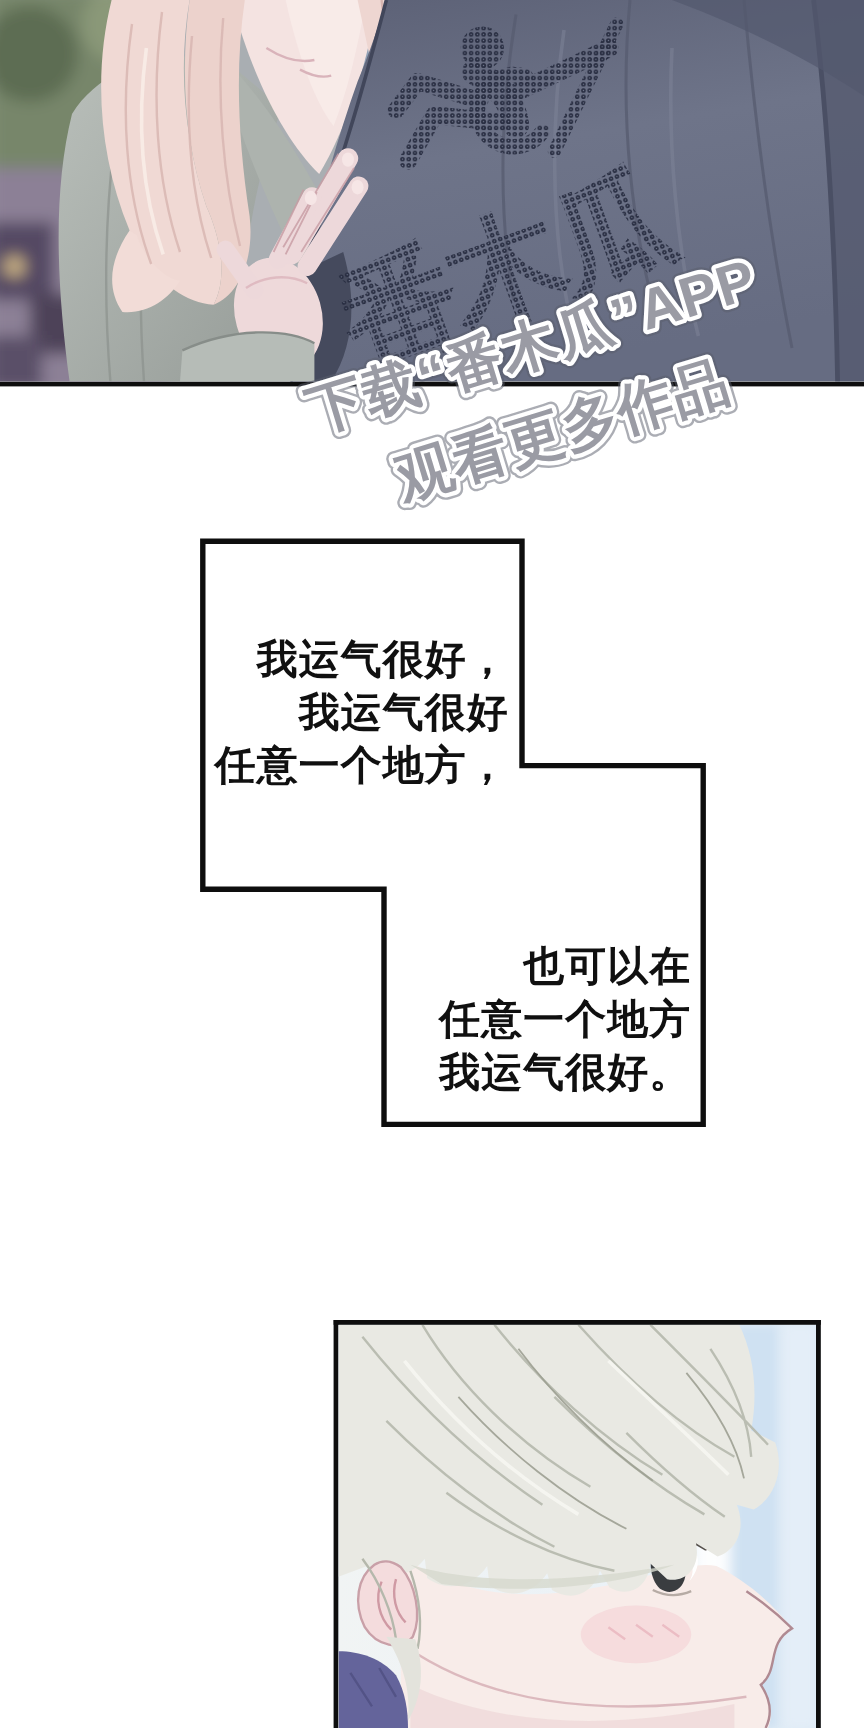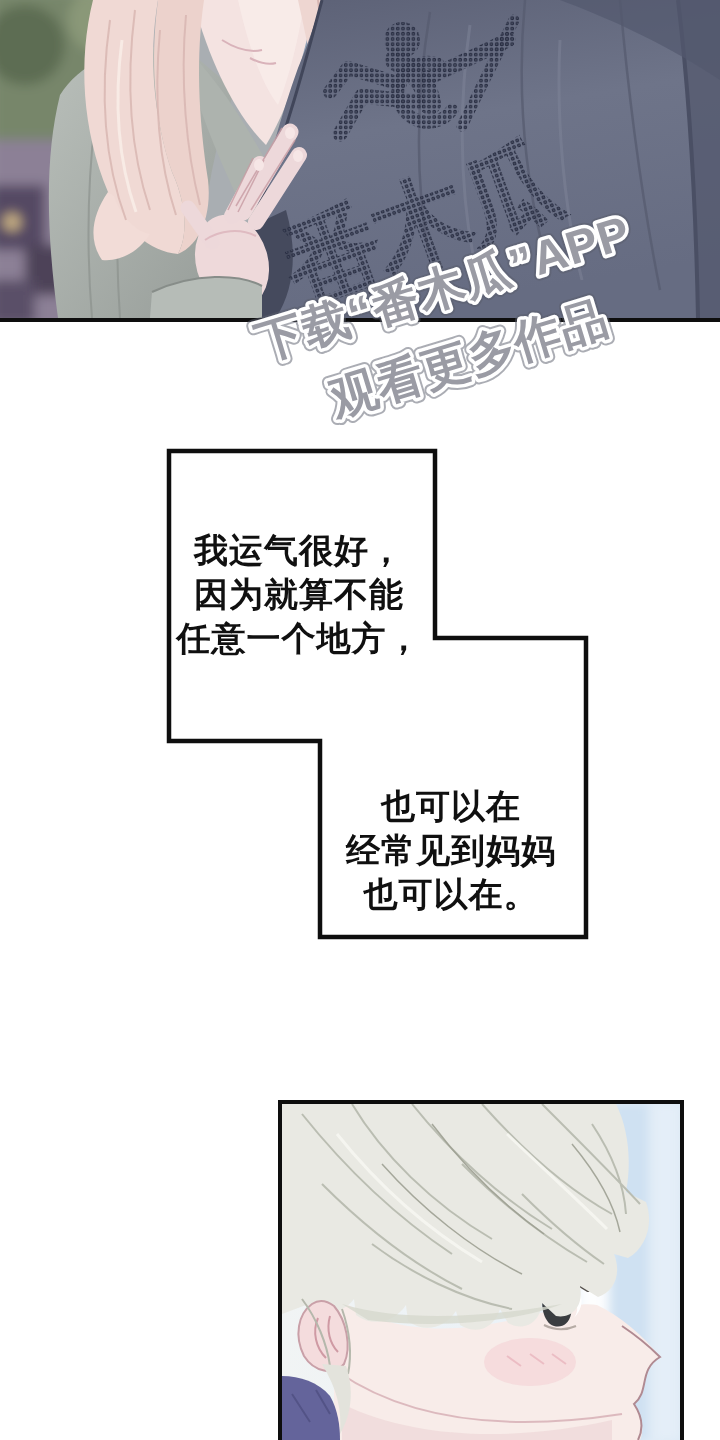--- a/index.html
+++ b/index.html
@@ -16,21 +16,21 @@
     position:absolute;left:0;top:0;width:720px;height:430px;
     z-index:2;pointer-events:none;
   }
   .caption-shape{position:absolute;left:166px;top:448px;z-index:3;}
   .caption-text{
     position:absolute;z-index:4;font-size:34px;line-height:44px;
     font-weight:bold;color:#101010;text-align:center;letter-spacing:1px;
   }
   #cap1{left:174px;top:528px;width:250px;}
   #cap2{left:326px;top:784px;width:250px;}
-  .caption-text span{display:block;white-space:nowrap;}
+  .caption-text span{display:block;white-space:nowrap;text-align:right;}
   .panel-bottom{
     position:absolute;left:278px;top:1100px;width:398px;height:336px;
     border:4px solid #0e0e0e;border-bottom:none;overflow:hidden;z-index:1;
     background:#eaf2f8;
   }
   svg{display:block;}
 </style>
 </head>
 <body>
 
@@ -153,27 +153,27 @@
     </g>
   </svg>
 
   <div class="caption-shape">
     <svg width="424" height="494" viewBox="0 0 424 494">
       <path d="M3,3 L269,3 L269,190 L420,190 L420,489 L154,489 L154,293 L3,293 Z" fill="#ffffff" stroke="#0e0e0e" stroke-width="4.5" stroke-linejoin="miter"></path>
     </svg>
   </div>
   <div class="caption-text" id="cap1">
     <span>我运气很好，</span>
-    <span>因为就算不能</span>
+    <span>我运气很好</span>
     <span>任意一个地方，</span>
   </div>
   <div class="caption-text" id="cap2">
     <span>也可以在</span>
-    <span>经常见到妈妈</span>
-    <span>也可以在。</span>
+    <span>任意一个地方</span>
+    <span>我运气很好。</span>
   </div>
 
   <div class="panel-bottom">
     <svg width="398" height="336" viewBox="0 0 398 336">
       <defs>
         <linearGradient id="bgB" x1="0" y1="0" x2="1" y2="0">
           <stop offset="0" stop-color="#f1f4f4"></stop>
             <stop offset="0.75" stop-color="#e9f1f8"></stop>
             <stop offset="1" stop-color="#dce9f5"></stop>
         </linearGradient>

